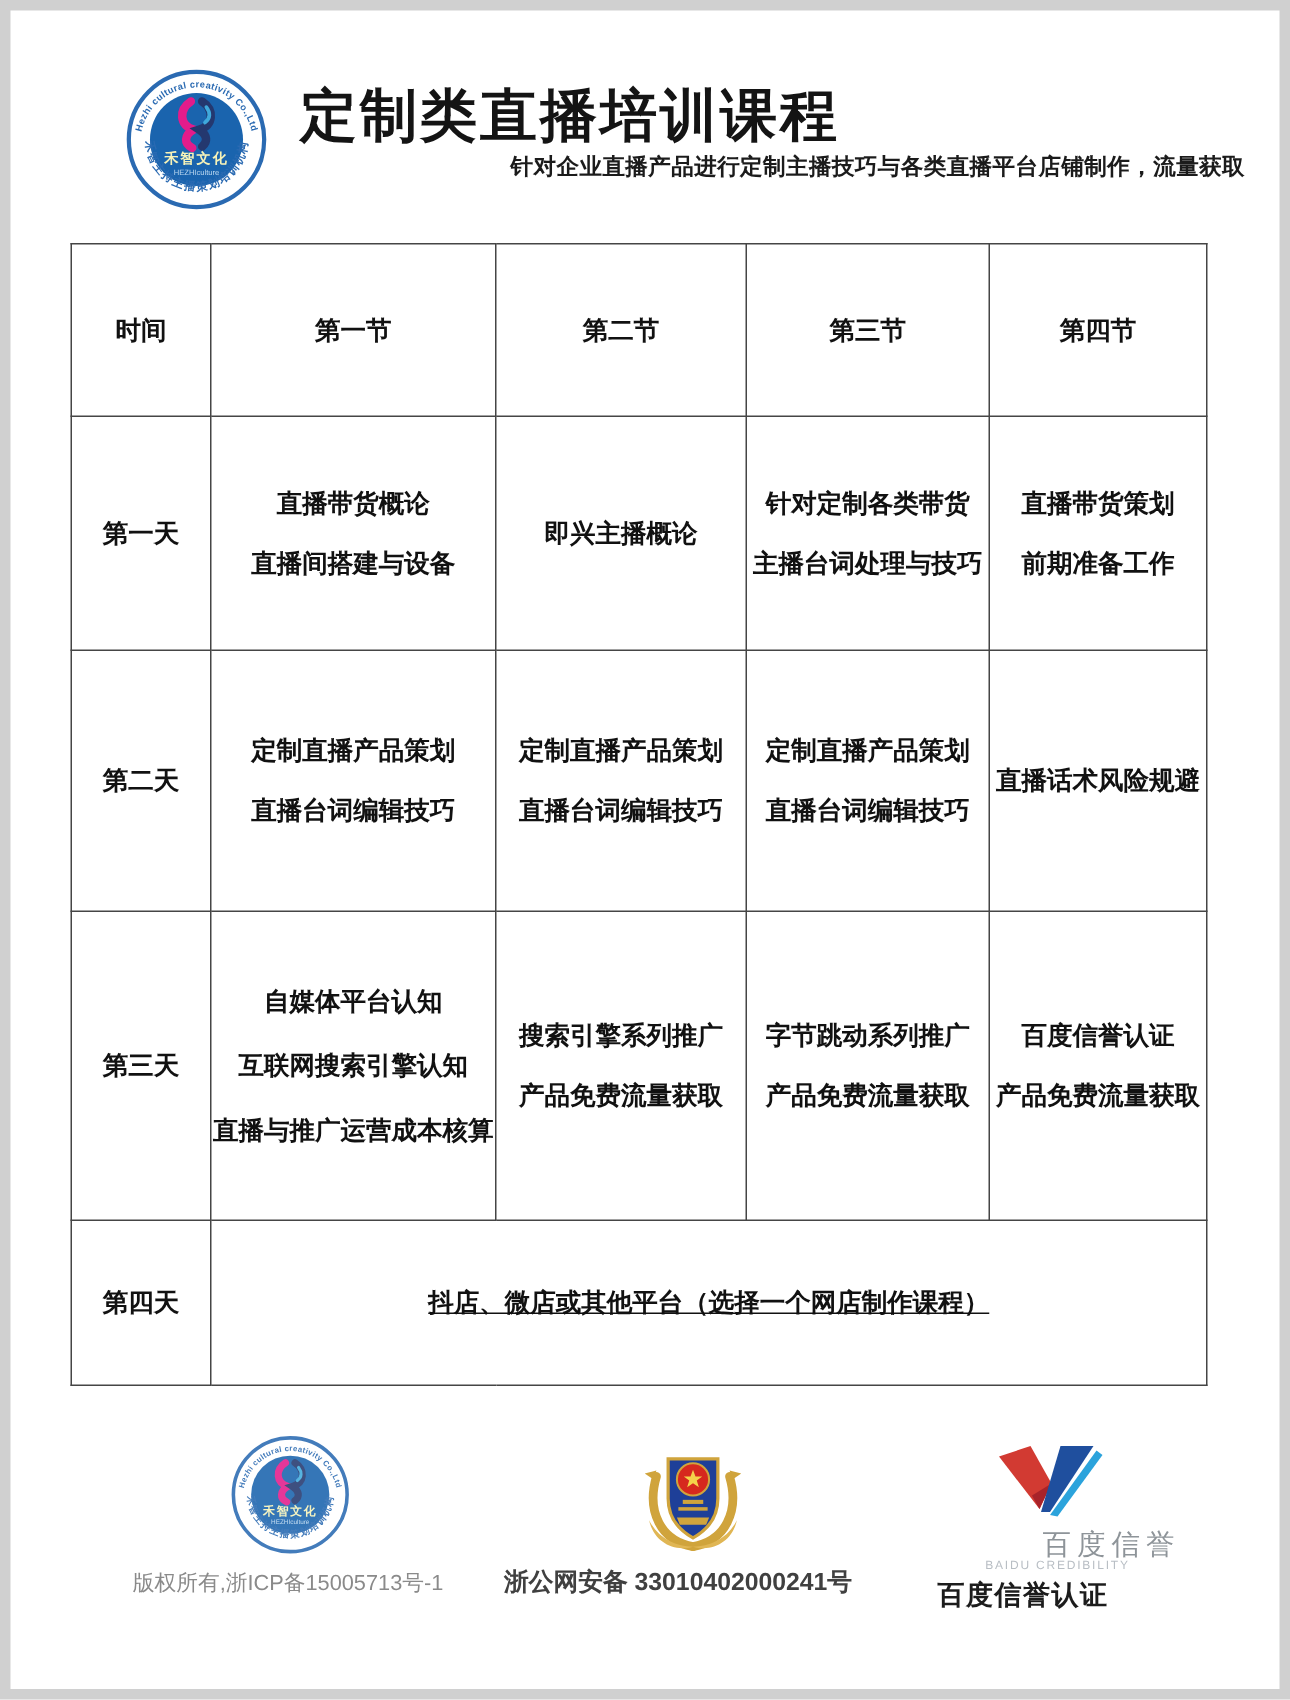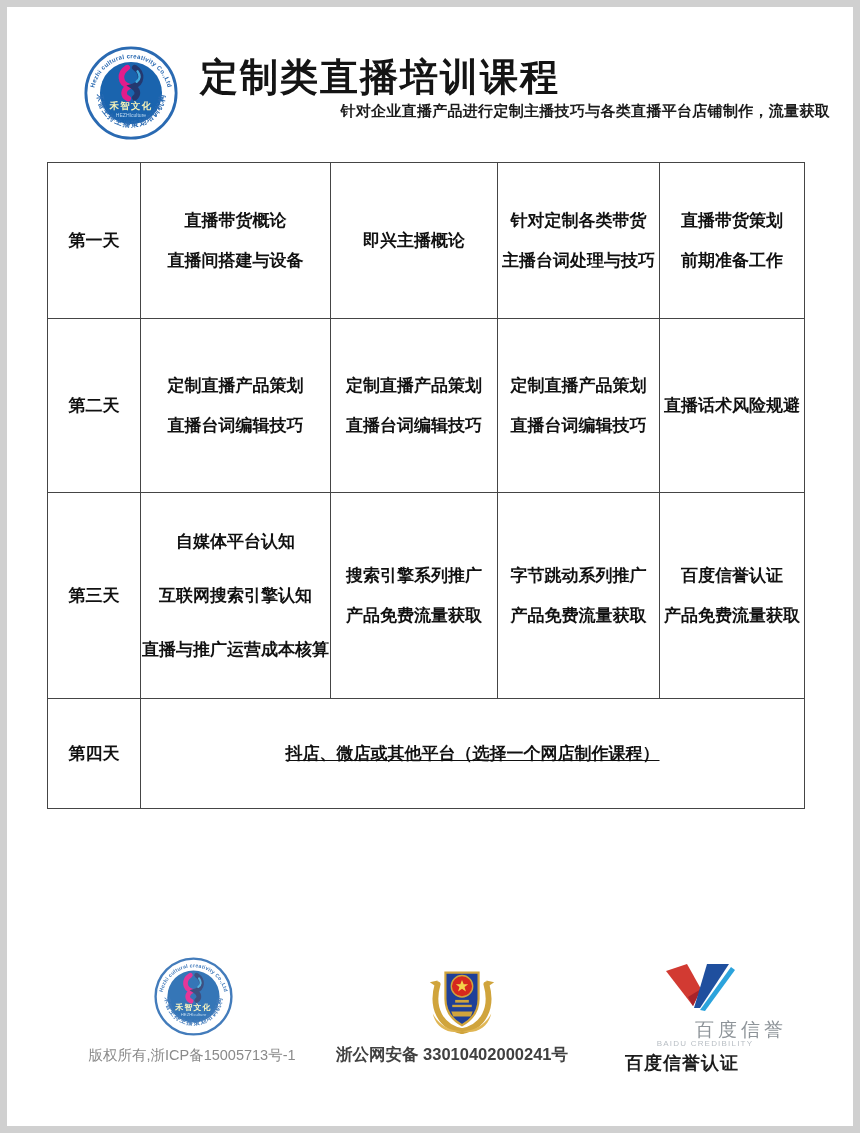--- a/index.html
+++ b/index.html
@@ -93,20 +93,27 @@
 
 <table class="course-table">
   <colgroup>
     <col style="width:93px">
       <col style="width:190px">
       <col style="width:167px">
       <col style="width:162px">
       <col style="width:145px">
   </colgroup>
   <tbody>
+  <tr style="height:115px">
+    <td>时间</td>
+    <td>第一节</td>
+    <td>第二节</td>
+    <td>第三节</td>
+    <td>第四节</td>
+  </tr>
 
   <tr style="height:156px">
     <td class="day">第一天</td>
     <td>
           <div class="lines">
       <div>直播带货概论</div>
       <div>直播间搭建与设备</div>
     </div>
         </td>
     <td>
@@ -151,21 +158,21 @@
     <td>
           <div class="lines">
       <div>直播话术风险规避</div>
     </div>
         </td>
   </tr>
 
   <tr style="height:206px">
     <td class="day">第三天</td>
     <td>
-          <div class="lines" style="gap:31px">
+          <div class="lines" style="gap:20px">
       <div>自媒体平台认知</div>
       <div>互联网搜索引擎认知</div>
       <div>直播与推广运营成本核算</div>
     </div>
         </td>
     <td>
           <div class="lines">
       <div>搜索引擎系列推广</div>
       <div>产品免费流量获取</div>
     </div>

